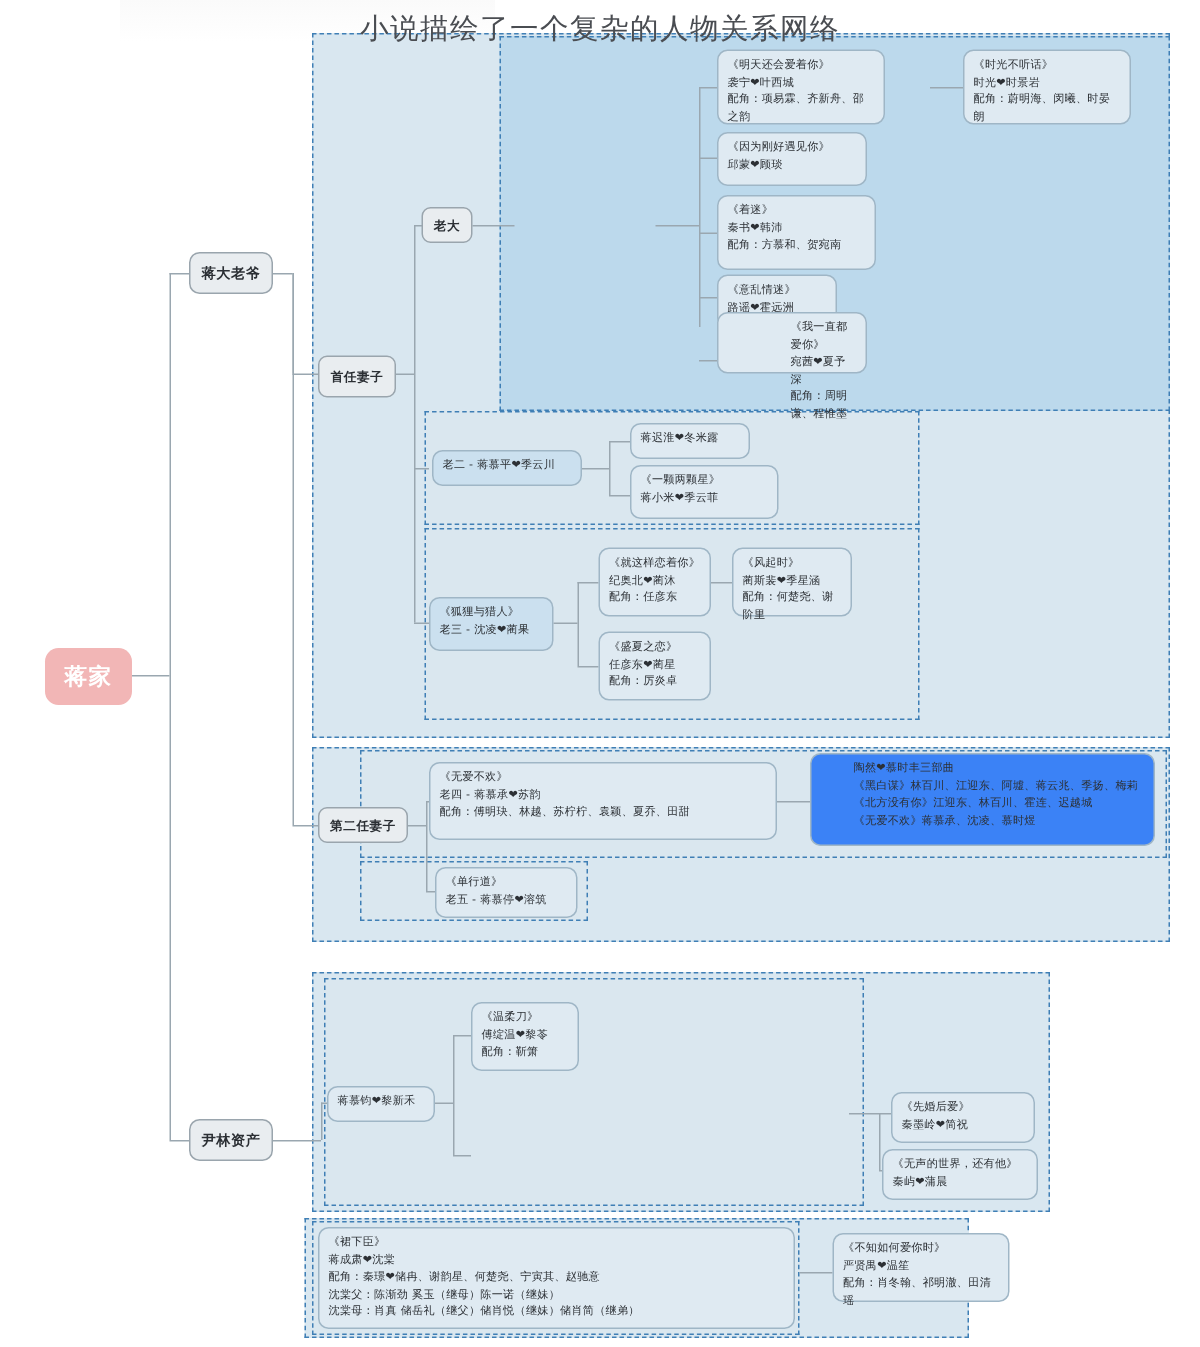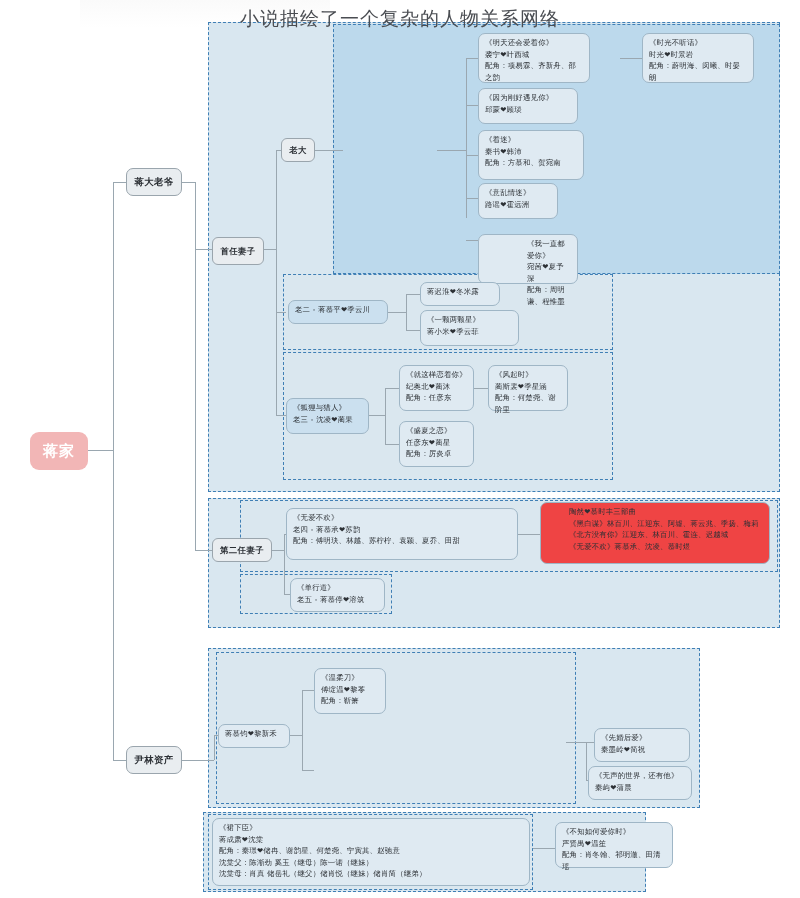--- a/index.html
+++ b/index.html
@@ -42,21 +42,21 @@
     background:#cfe2f0;
     color:#2c3035;
     font-size:7.4px;
     line-height:11.6px;
     padding:3px 6px;
     letter-spacing:.2px;
     white-space:pre-line;
   }
   .node.pale{background:#dfeaf2;}
   .node.mid{background:#cbe0ef;}
-  .node.blue{background:#ef4444;padding-left:28px;}
+  .node.blue{background:#3b82f6;padding-left:28px;}
 
   
   .pill{
     position:absolute;box-sizing:border-box;
     border:1px solid #9aa5ad;
     border-radius:6px;
     background:#e9edf0;
     color:#2b2f34;
     font-size:8.4px;
     font-weight:bold;
@@ -187,21 +187,21 @@
   <div class="node pale" style="left:642px;top:33px;width:112px;height:50px;">《时光不听话》
 时光❤时景岩
 配角：蔚明海、闵曦、时晏朗</div>
   <div class="node pale" style="left:478px;top:88px;width:100px;height:36px;">《因为刚好遇见你》
 邱蒙❤顾琰</div>
   <div class="node pale" style="left:478px;top:130px;width:106px;height:50px;">《着迷》
 秦书❤韩沛
 配角：方慕和、贺宛南</div>
   <div class="node pale" style="left:478px;top:183px;width:80px;height:36px;">《意乱情迷》
 路谣❤霍远洲</div>
-  <div class="node pale" style="left:478px;top:234px;width:100px;height:50px;padding-left:48px;">《我一直都爱你》
+  <div class="node pale" style="left:478px;top:208px;width:100px;height:41px;padding-left:48px;">《我一直都爱你》
 宛茜❤夏予深
 配角：周明谦、程惟墨</div>
 
   <div class="node mid" style="left:288px;top:300px;width:100px;height:24px;">老二 - 蒋慕平❤季云川</div>
   <div class="node pale" style="left:420px;top:282px;width:80px;height:24px;">蒋迟淮❤冬米露</div>
   <div class="node pale" style="left:420px;top:310px;width:99px;height:36px;">《一颗两颗星》
 蒋小米❤季云菲</div>
 
   <div class="node mid" style="left:286px;top:398px;width:83px;height:36px;">《狐狸与猎人》
 老三 - 沈凌❤蔺果</div>

